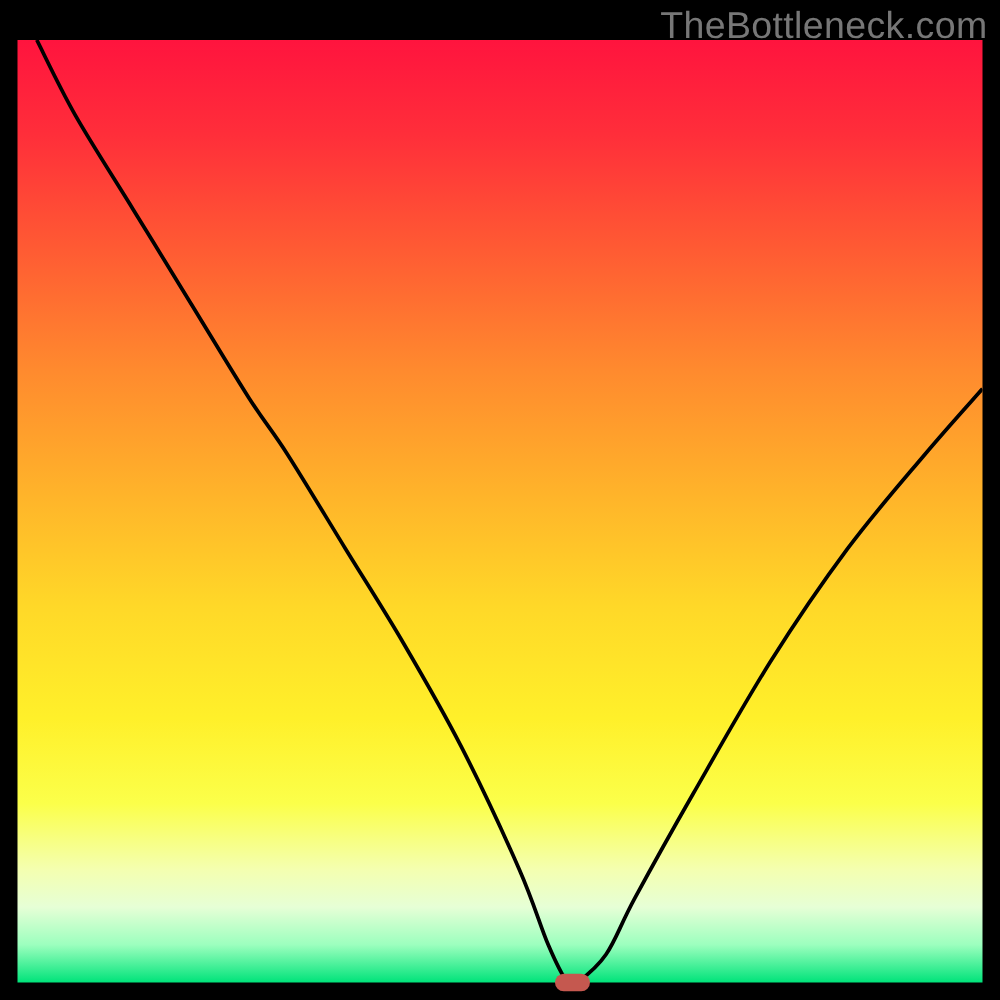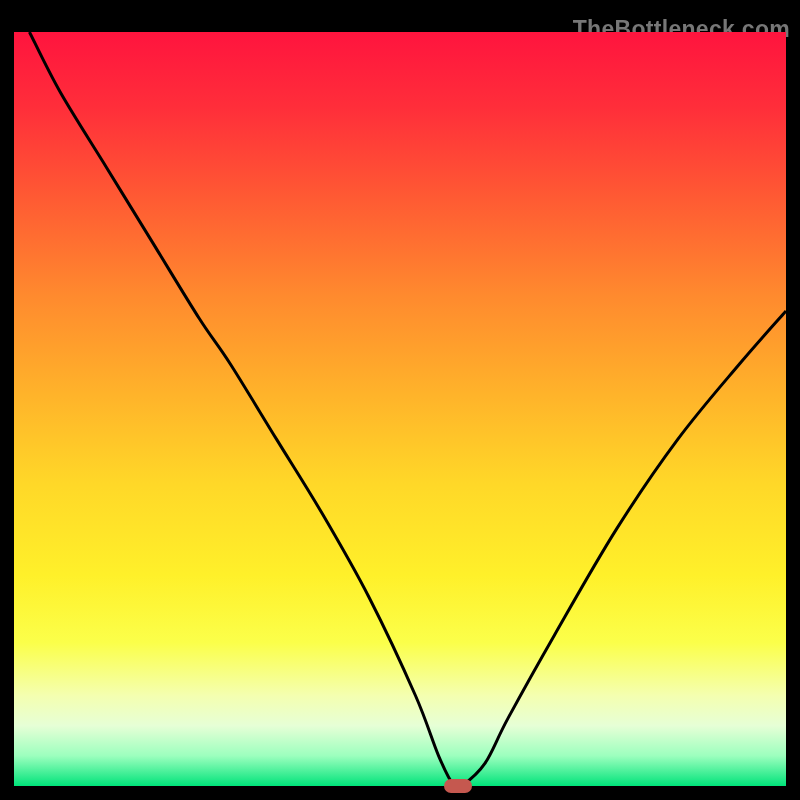--- a/index.html
+++ b/index.html
@@ -12,25 +12,25 @@
     overflow: hidden;
   }
   .frame {
     position: relative;
     width: 800px;
     height: 800px;
     background: #000;
   }
   .attrib {
     position: absolute;
-    top: 16px;
+    top: 4px;
     right: 10px;
     color: #777;
-    font-size: 23px;
-    font-weight: 700;
+    font-size: 30px;
+    font-weight: 400;
     letter-spacing: 0.3px;
   }
   .plot {
     position: absolute;
     left: 14px;
     top: 32px;
     width: 772px;
     height: 754px;
     background: linear-gradient(to bottom,
       #ff143e 0%,

